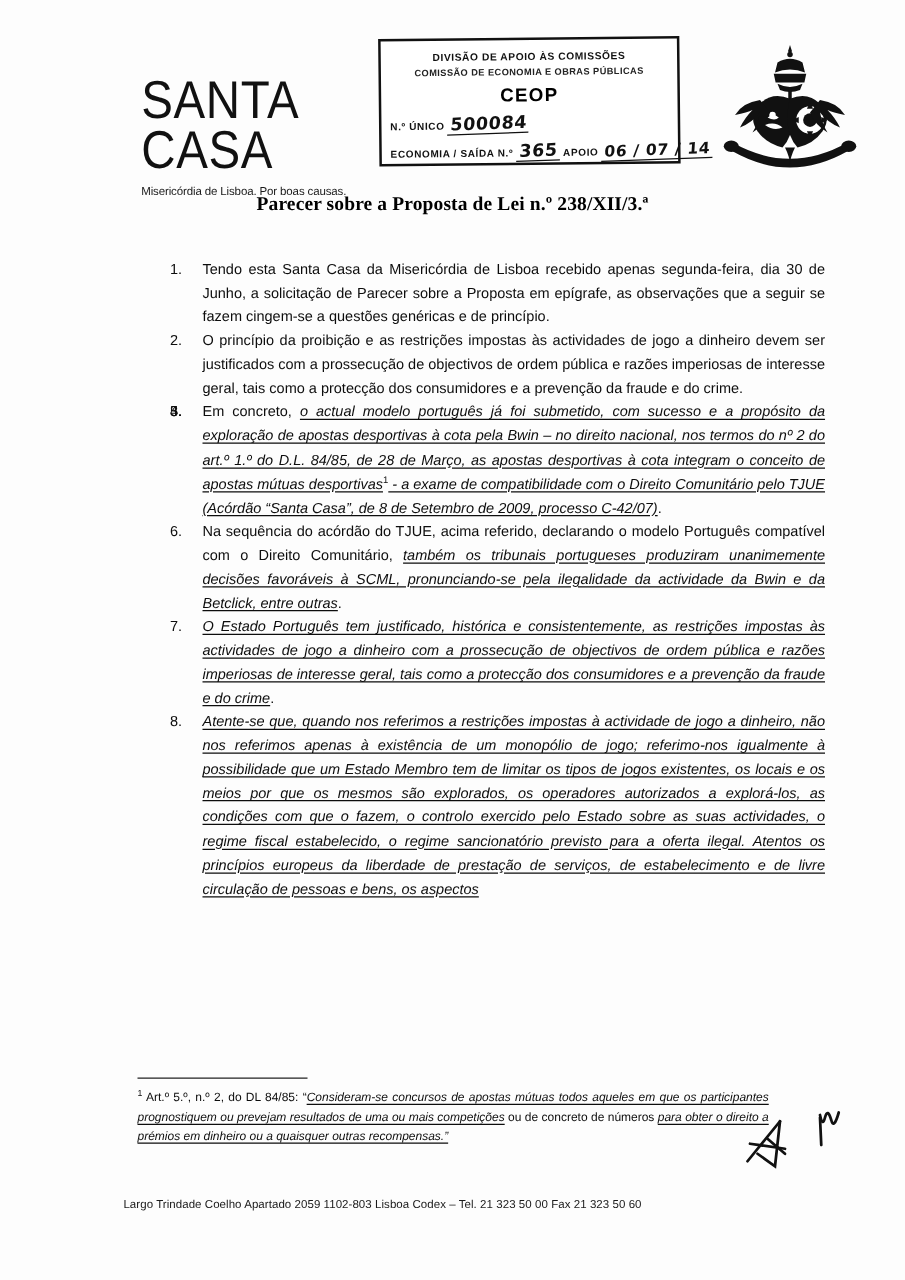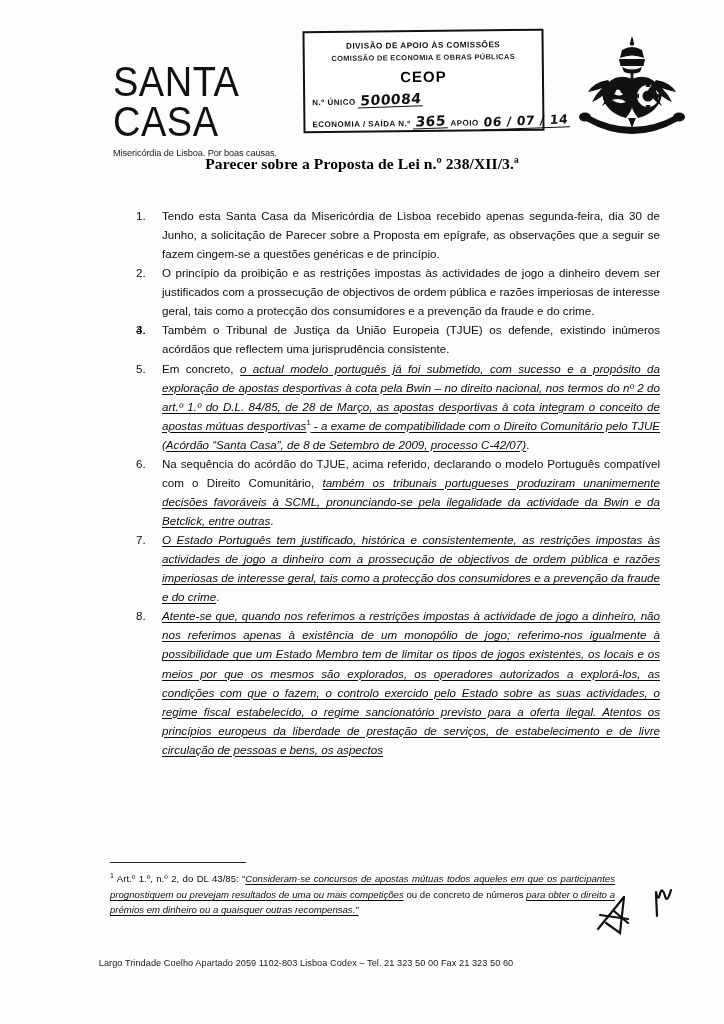--- a/index.html
+++ b/index.html
@@ -303,21 +303,20 @@
         <span class="num">2.</span>
         <span>O princípio da proibição e as restrições impostas às actividades de jogo a dinheiro devem ser justificados com a prossecução de objectivos de ordem pública e razões imperiosas de interesse geral, tais como a protecção dos consumidores e a prevenção da fraude e do crime.</span>
       </li>
 
       <li>
         <span class="num">3.</span>
       </li>
 
       <li>
         <span class="num">4.</span>
-        <span>Também o Tribunal de Justiça da União Europeia (TJUE) os defende, existindo inúmeros acórdãos que reflectem uma jurisprudência consistente.</span>
       </li>
 
       <li>
         <span class="num">5.</span>
         <span>Em concreto, </span><span class="u">o actual modelo português já foi submetido, com sucesso e a propósito da exploração de apostas desportivas à cota pela Bwin – no direito nacional, nos termos do nº 2 do art.º 1.º do D.L. 84/85, de 28 de Março, as apostas desportivas à cota integram o conceito de apostas mútuas desportivas</span><sup class="fn">1</sup><span class="u"> - a exame de compatibilidade com o Direito Comunitário pelo TJUE (Acórdão “Santa Casa”, de 8 de Setembro de 2009, processo C-42/07)</span><span>.</span>
       </li>
 
       <li>
         <span class="num">6.</span>
         <span>Na sequência do acórdão do TJUE, acima referido, declarando o modelo Português compatível com o Direito Comunitário, </span><span class="u">também os tribunais portugueses produziram unanimemente decisões favoráveis à SCML, pronunciando-se pela ilegalidade da actividade da Bwin e da Betclick, entre outras</span><span>.</span>
@@ -331,21 +330,21 @@
       <li>
         <span class="num">8.</span>
         <span class="u">Atente-se que, quando nos referimos a restrições impostas à actividade de jogo a dinheiro, não nos referimos apenas à existência de um monopólio de jogo; referimo-nos igualmente à possibilidade que um Estado Membro tem de limitar os tipos de jogos existentes, os locais e os meios por que os mesmos são explorados, os operadores autorizados a explorá-los, as condições com que o fazem, o controlo exercido pelo Estado sobre as suas actividades, o regime fiscal estabelecido, o regime sancionatório previsto para a oferta ilegal. Atentos os princípios europeus da liberdade de prestação de serviços, de estabelecimento e de livre circulação de pessoas e bens, os aspectos</span><span></span>
       </li>
 
     </ol>
   </div>
 
   <div class="fn-rule"></div>
   <div class="footnote">
-    <sup>1</sup><span> Art.º 1.º, n.º 2, do DL 43/85: “</span><span class="u">Consideram-se concursos de apostas mútuas todos aqueles em que os participantes prognostiquem ou prevejam resultados de uma ou mais competições</span><span> ou de concreto de números </span><span class="u">para obter o direito a prémios em dinheiro ou a quaisquer outras recompensas.”</span><span></span>
+    <sup>1</sup><span> Art.º 5.º, n.º 2, do DL 84/85: “</span><span class="u">Consideram-se concursos de apostas mútuas todos aqueles em que os participantes prognostiquem ou prevejam resultados de uma ou mais competições</span><span> ou de concreto de números </span><span class="u">para obter o direito a prémios em dinheiro ou a quaisquer outras recompensas.”</span><span></span>
   </div>
 
   <div class="sig sig-a">
     <svg width="46" height="44" viewBox="0 0 46 44" aria-hidden="true">
       <g stroke="#111" fill="none" stroke-width="2.2" stroke-linecap="round">
         <path d="M4 36 L30 4"></path>
         <path d="M6 22 L34 26"></path>
         <path d="M30 4 L26 40 L12 30"></path>
         <path d="M20 18 L34 30"></path>
       </g>

